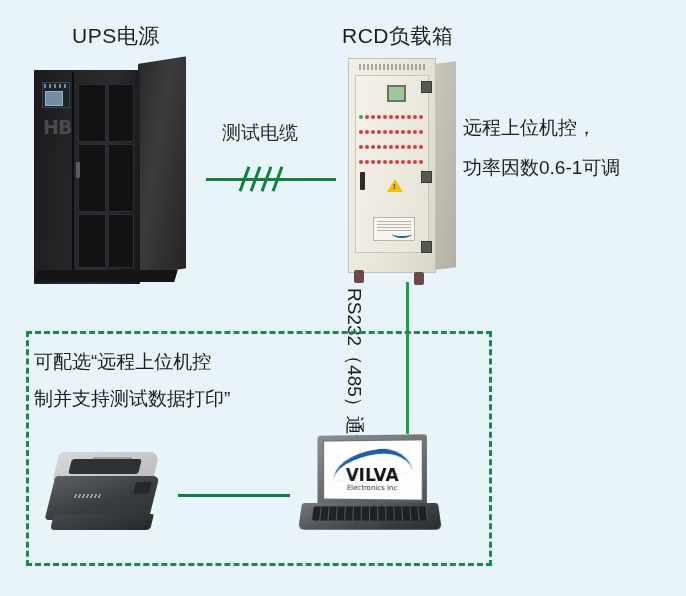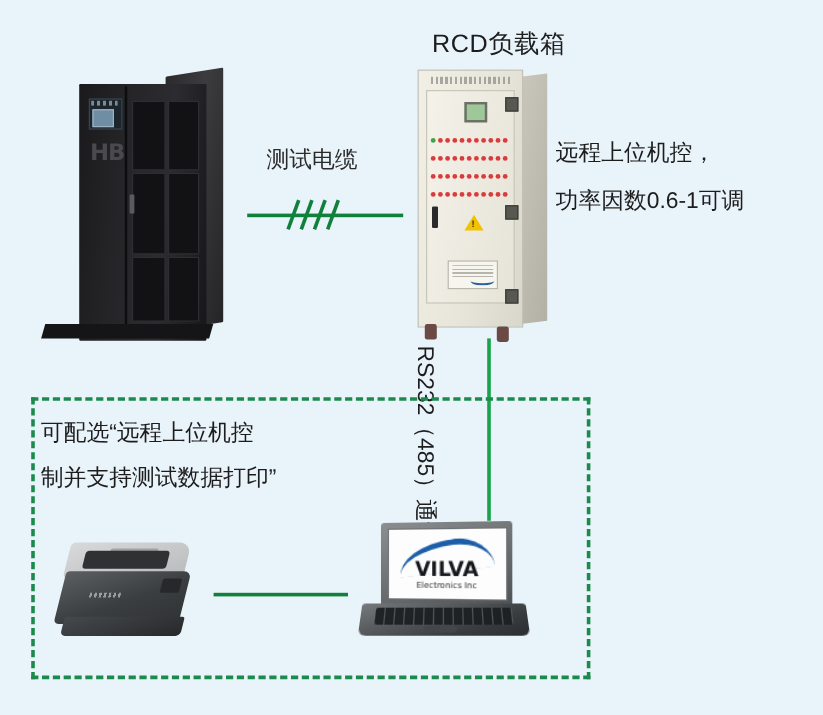--- a/index.html
+++ b/index.html
@@ -93,21 +93,20 @@
     border-radius: 1px;
   }
   .ups-front {
     position: absolute;
     left: 0;
     top: 8px;
     width: 106px;
     height: 214px;
     background: linear-gradient(95deg, #1a1a1c 0%, #242427 30%, #2c2c30 65%, #17171a 100%);
     border-radius: 1px;
-    margin-left: 32px;
   }
   .ups-door-seam {
     position: absolute;
     left: 38px;
     top: 2px;
     width: 2px;
     height: 200px;
     background: #0d0d0f;
   }
   .ups-vent {
@@ -476,20 +475,21 @@
     height: 6px;
     background: #44474a;
     border-radius: 2px;
   }
 </style>
 </head>
 <body>
 
 <div id="canvas">
 
+  <div class="heading" style="left:72px; top:22px;">UPS电源</div>
 
   <div class="ups">
     <div class="ups-right"></div>
     <div class="ups-front">
       <div class="ups-door-seam"></div>
       <div class="ups-vent" style="left:44px;  top:14px;  width:26px; height:56px;"></div>
       <div class="ups-vent" style="left:74px;  top:14px;  width:24px; height:56px;"></div>
       <div class="ups-vent" style="left:44px;  top:74px;  width:26px; height:66px;"></div>
       <div class="ups-vent" style="left:74px;  top:74px;  width:24px; height:66px;"></div>
       <div class="ups-vent" style="left:44px;  top:144px; width:26px; height:52px;"></div>
@@ -504,21 +504,21 @@
   </div>
 
   <div class="cable-label" style="left:222px; top:120px;">测试电缆</div>
 
   <div class="green-line-h" style="left:206px; top:178px; width:130px;"></div>
   <div class="slash" style="left:243px; top:166px; height:26px;"></div>
   <div class="slash" style="left:254px; top:166px; height:26px;"></div>
   <div class="slash" style="left:265px; top:166px; height:26px;"></div>
   <div class="slash" style="left:276px; top:166px; height:26px;"></div>
 
-  <div class="heading" style="left:342px; top:22px;margin-left:18px;">RCD负载箱</div>
+  <div class="heading" style="left:342px; top:22px;">RCD负载箱</div>
 
   <div class="rcd">
     <div class="rcd-side"></div>
     <div class="rcd-front">
       <div class="rcd-toptext"></div>
       <div class="rcd-door"></div>
       <div class="rcd-meter"></div>
 
       <div class="rcd-ledrow" style="top:56px;">
         <i class="green" style="left:0px;"></i>

